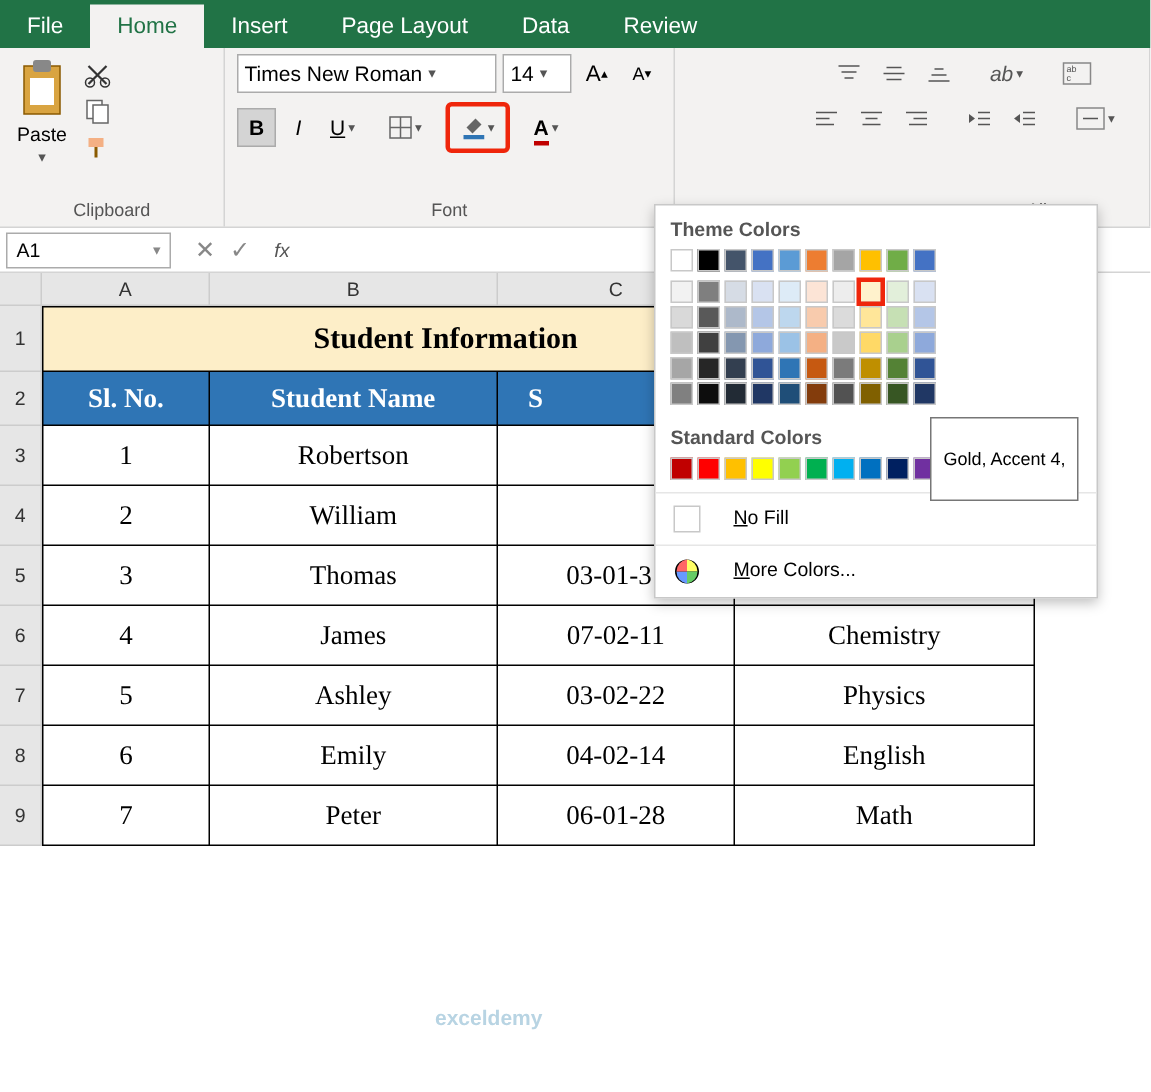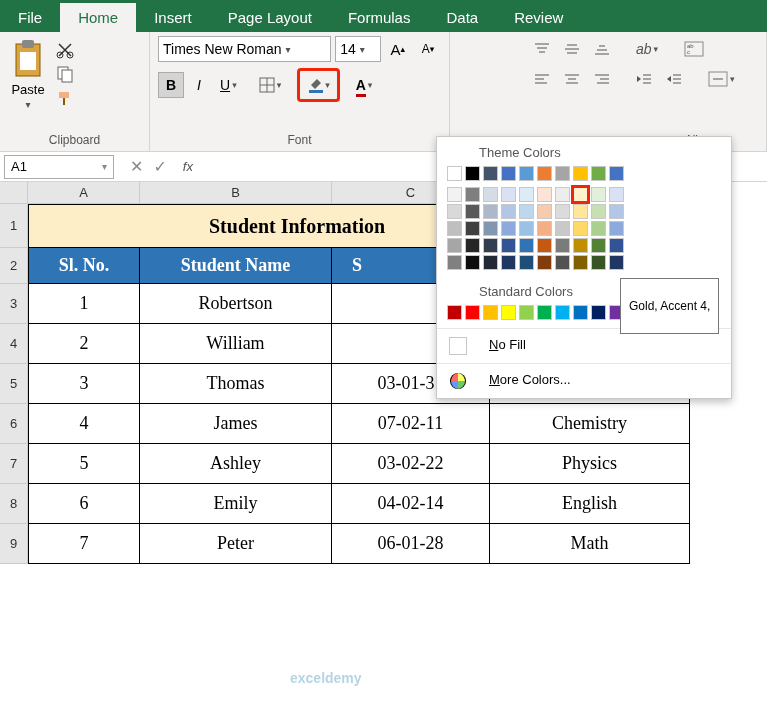--- a/index.html
+++ b/index.html
@@ -27,21 +27,21 @@
 .font-row2 { display: flex; gap: 2px; align-items: center; }
 .combo { background: #fff; border: 1px solid #ababab; height: 26px; display: flex; align-items: center; padding: 0 4px; font-size: 14px; }
 .combo .arrow { margin-left: 4px; font-size: 10px; color: #555; }
 .btn { border: 1px solid transparent; padding: 3px 5px; display: inline-flex; align-items: center; justify-content: center; height: 26px; min-width: 26px; font-size: 14px; }
 .btn.selected { background: #d4d4d4; border-color: #ababab; }
 .btn .dd { font-size: 9px; margin-left: 2px; color: #555; }
 .highlight-red { border: 3px solid #ef260b; border-radius: 4px; padding: 1px; }
 
 
 .align-body { display: flex; flex-direction: column; gap: 4px; }
-.align-row { display: flex; gap: 2px; }
+.align-row { display: flex; gap: 2px; justify-content: center; }
 
 
 .formulabar { height: 30px; border-bottom: 1px solid #d4d4d4; display: flex; align-items: center; }
 .namebox { width: 110px; height: 24px; border: 1px solid #ababab; margin: 0 6px 0 4px; display: flex; align-items: center; padding: 0 6px; font-size: 13px; justify-content: space-between; }
 .fx-btns { display: flex; gap: 10px; padding: 0 10px; color: #888; }
 .fx-label { font-style: italic; font-size: 13px; color: #555; padding: 0 6px; }
 
 
 .grid { position: relative; }
 .colheaders { display: flex; height: 22px; }
@@ -51,42 +51,41 @@
 .datarow { display: flex; }
 .rowhead { width: 28px; }
 .cell { border-right: 1px solid #000; border-bottom: 1px solid #000; display: flex; align-items: center; justify-content: center; font-family: 'Times New Roman', serif; font-size: 18px; }
 .title-row .cell { background: #fdeec8; font-weight: bold; font-size: 20px; height: 44px; }
 .header-row .cell { background: #2f75b5; color: #fff; font-weight: bold; height: 36px; }
 .body-row .cell { height: 40px; background: #fff; }
 .col-w1 { width: 112px; } .col-w2 { width: 192px; } .col-w3 { width: 158px; } .col-w4 { width: 200px; }
 
 
 .color-popup { position: absolute; left: 436px; top: 136px; width: 296px; background: #fff; border: 1px solid #c8c8c8; box-shadow: 0 3px 8px rgba(0,0,0,.25); z-index: 100; }
-.cp-section-title { font-size: 13px; color: #555; padding: 8px 10px 4px; font-weight: 400; margin-left: 32px; }
+.cp-section-title { font-size: 13px; color: #555; padding: 8px 10px 4px; font-weight: 700; }
 .cp-swatches { display: flex; gap: 3px; padding: 2px 10px 6px; }
 .cp-col { display: flex; flex-direction: column; gap: 2px; }
 .sw { width: 15px; height: 15px; border: 1px solid #c8c8c8; }
 .sw.sel { outline: 3px solid #ef260b; outline-offset: -1px; }
 .cp-row { display: flex; gap: 3px; padding: 2px 10px 8px; }
 .cp-menuitem { display: flex; gap: 22px; padding: 8px 12px; font-size: 13px; border-top: 1px solid #e6e6e6; }
 .cp-menuitem u { text-decoration: underline; }
 .tooltip { position: absolute; left: 620px; top: 278px; background: #fff; border: 1px solid #767676; padding: 20px 8px; font-size: 12px; z-index: 101; white-space: nowrap; }
 
 
 .watermark { position: absolute; left: 290px; top: 670px; color: #b8d4e3; font-size: 14px; font-weight: 600; z-index: 50; pointer-events: none; }
 </style>
 </head>
 <body>
 
 <div class="titlebar">
   <div class="tab">File</div>
   <div class="tab active">Home</div>
   <div class="tab">Insert</div>
   <div class="tab">Page Layout</div>
-  <div class="tab">Formulas</div>
   <div class="tab">Data</div>
   <div class="tab">Review</div>
 </div>
 
 <div class="ribbon">
 
   <div class="group" style="width:150px">
     <div class="clipboard-body">
       <div class="paste-btn">
         <svg width="36" height="42">

